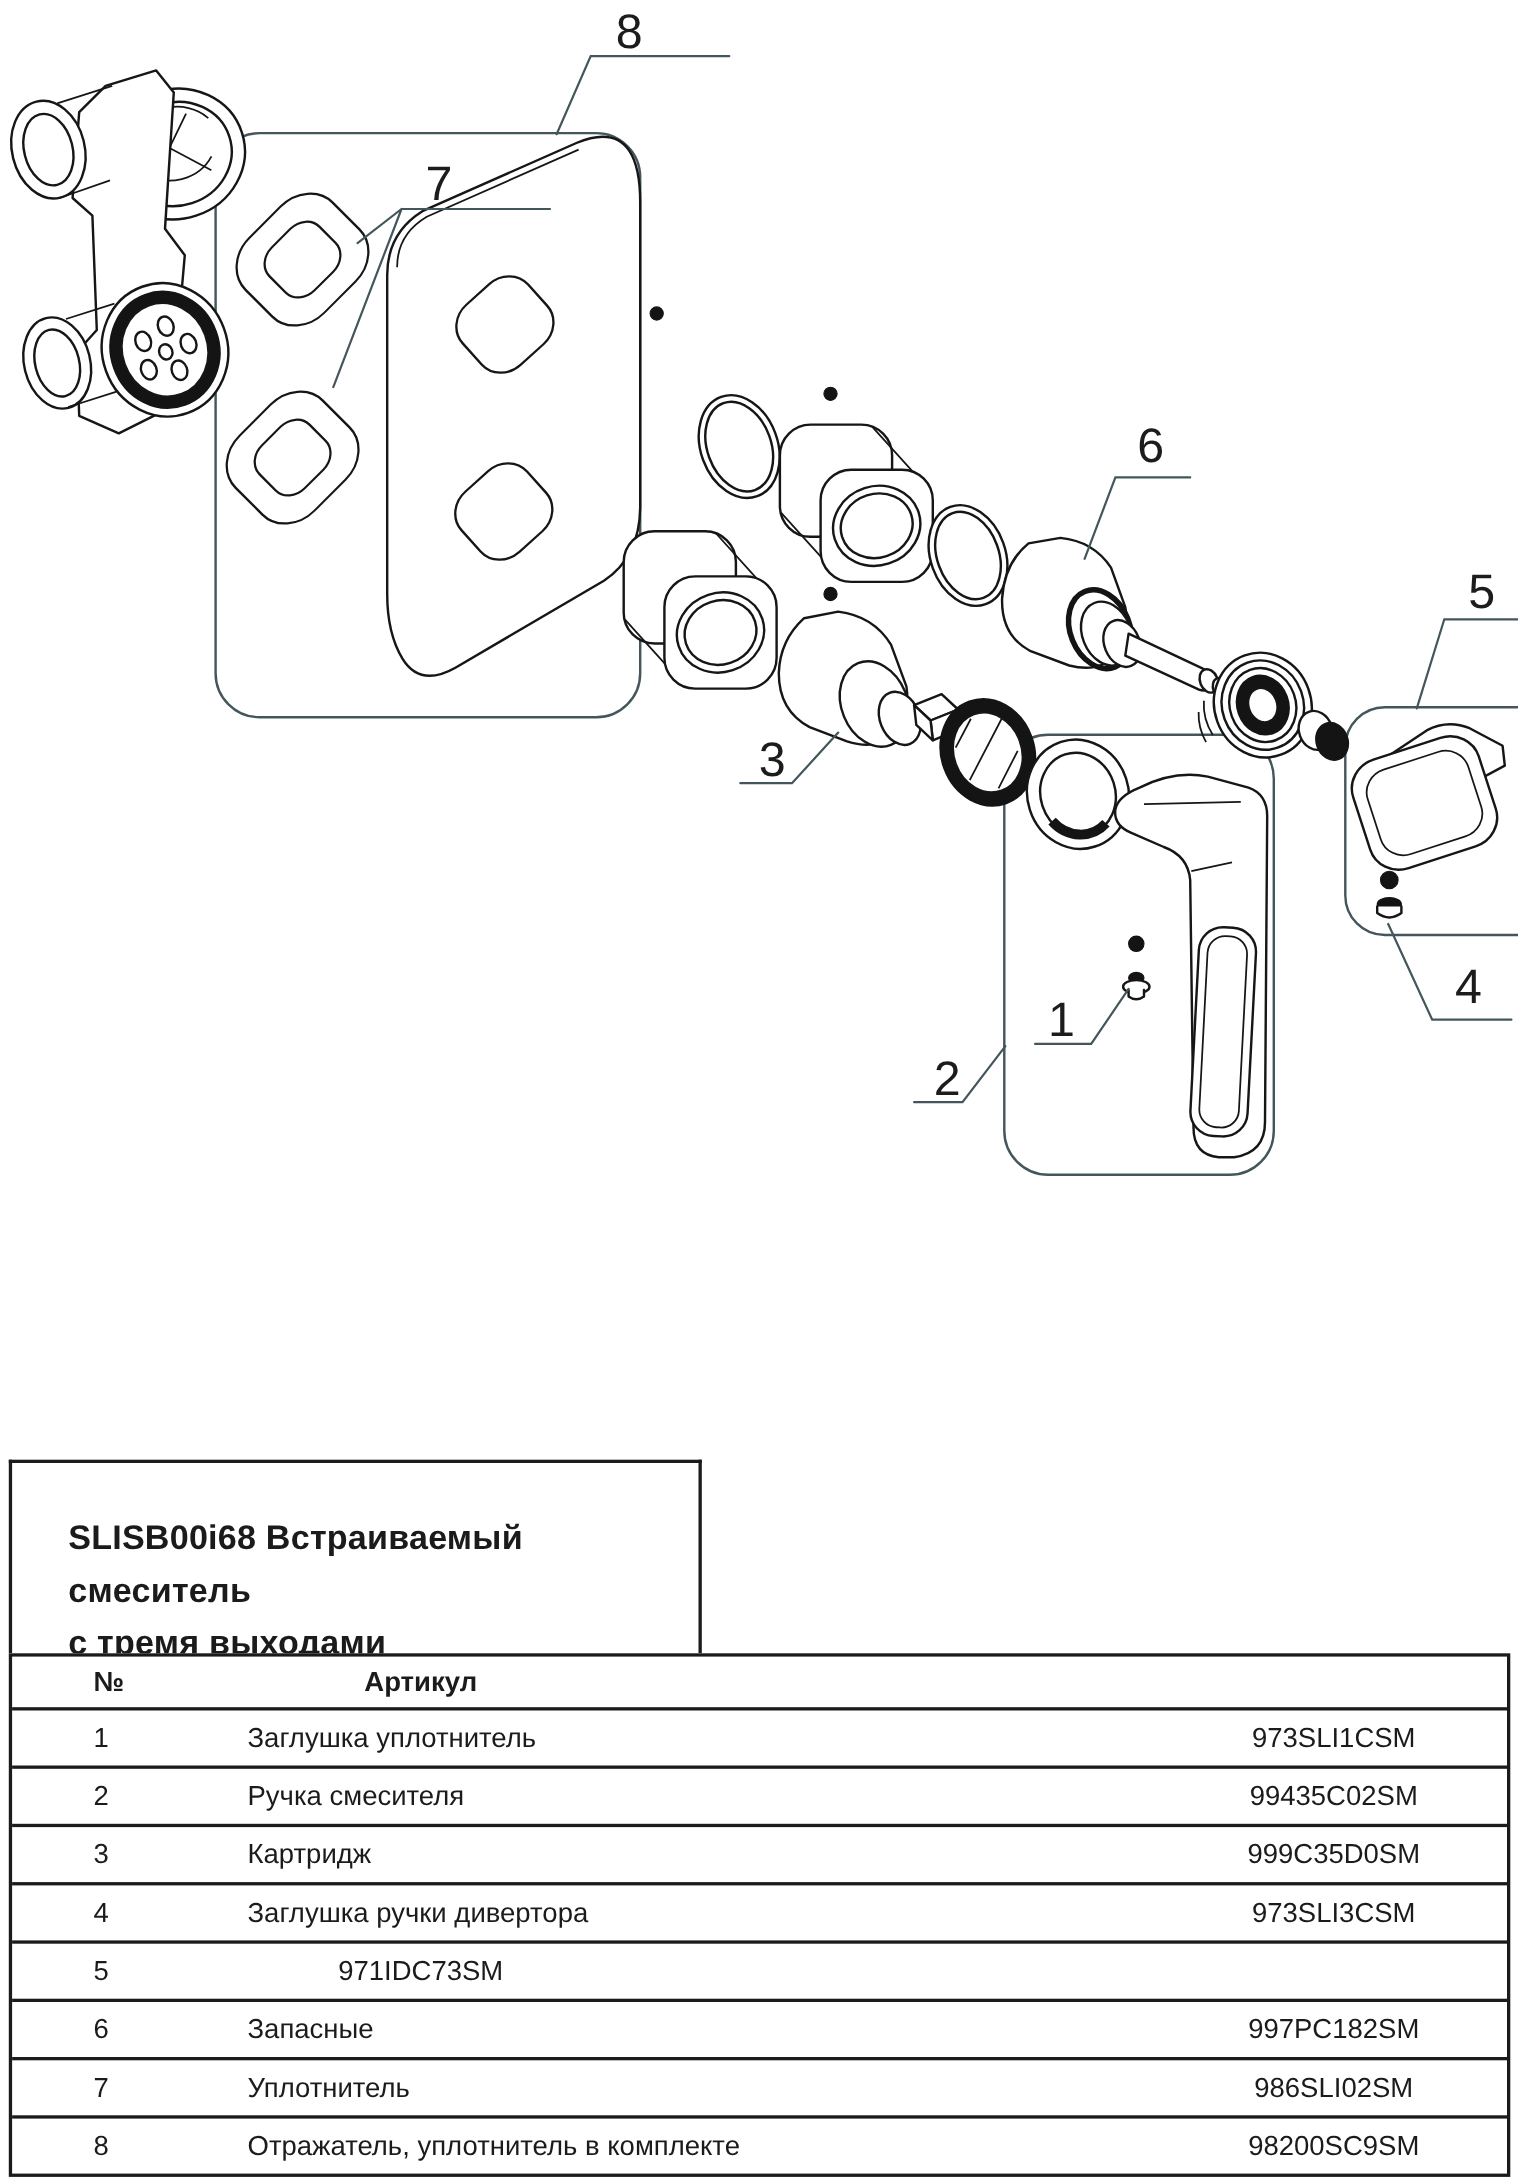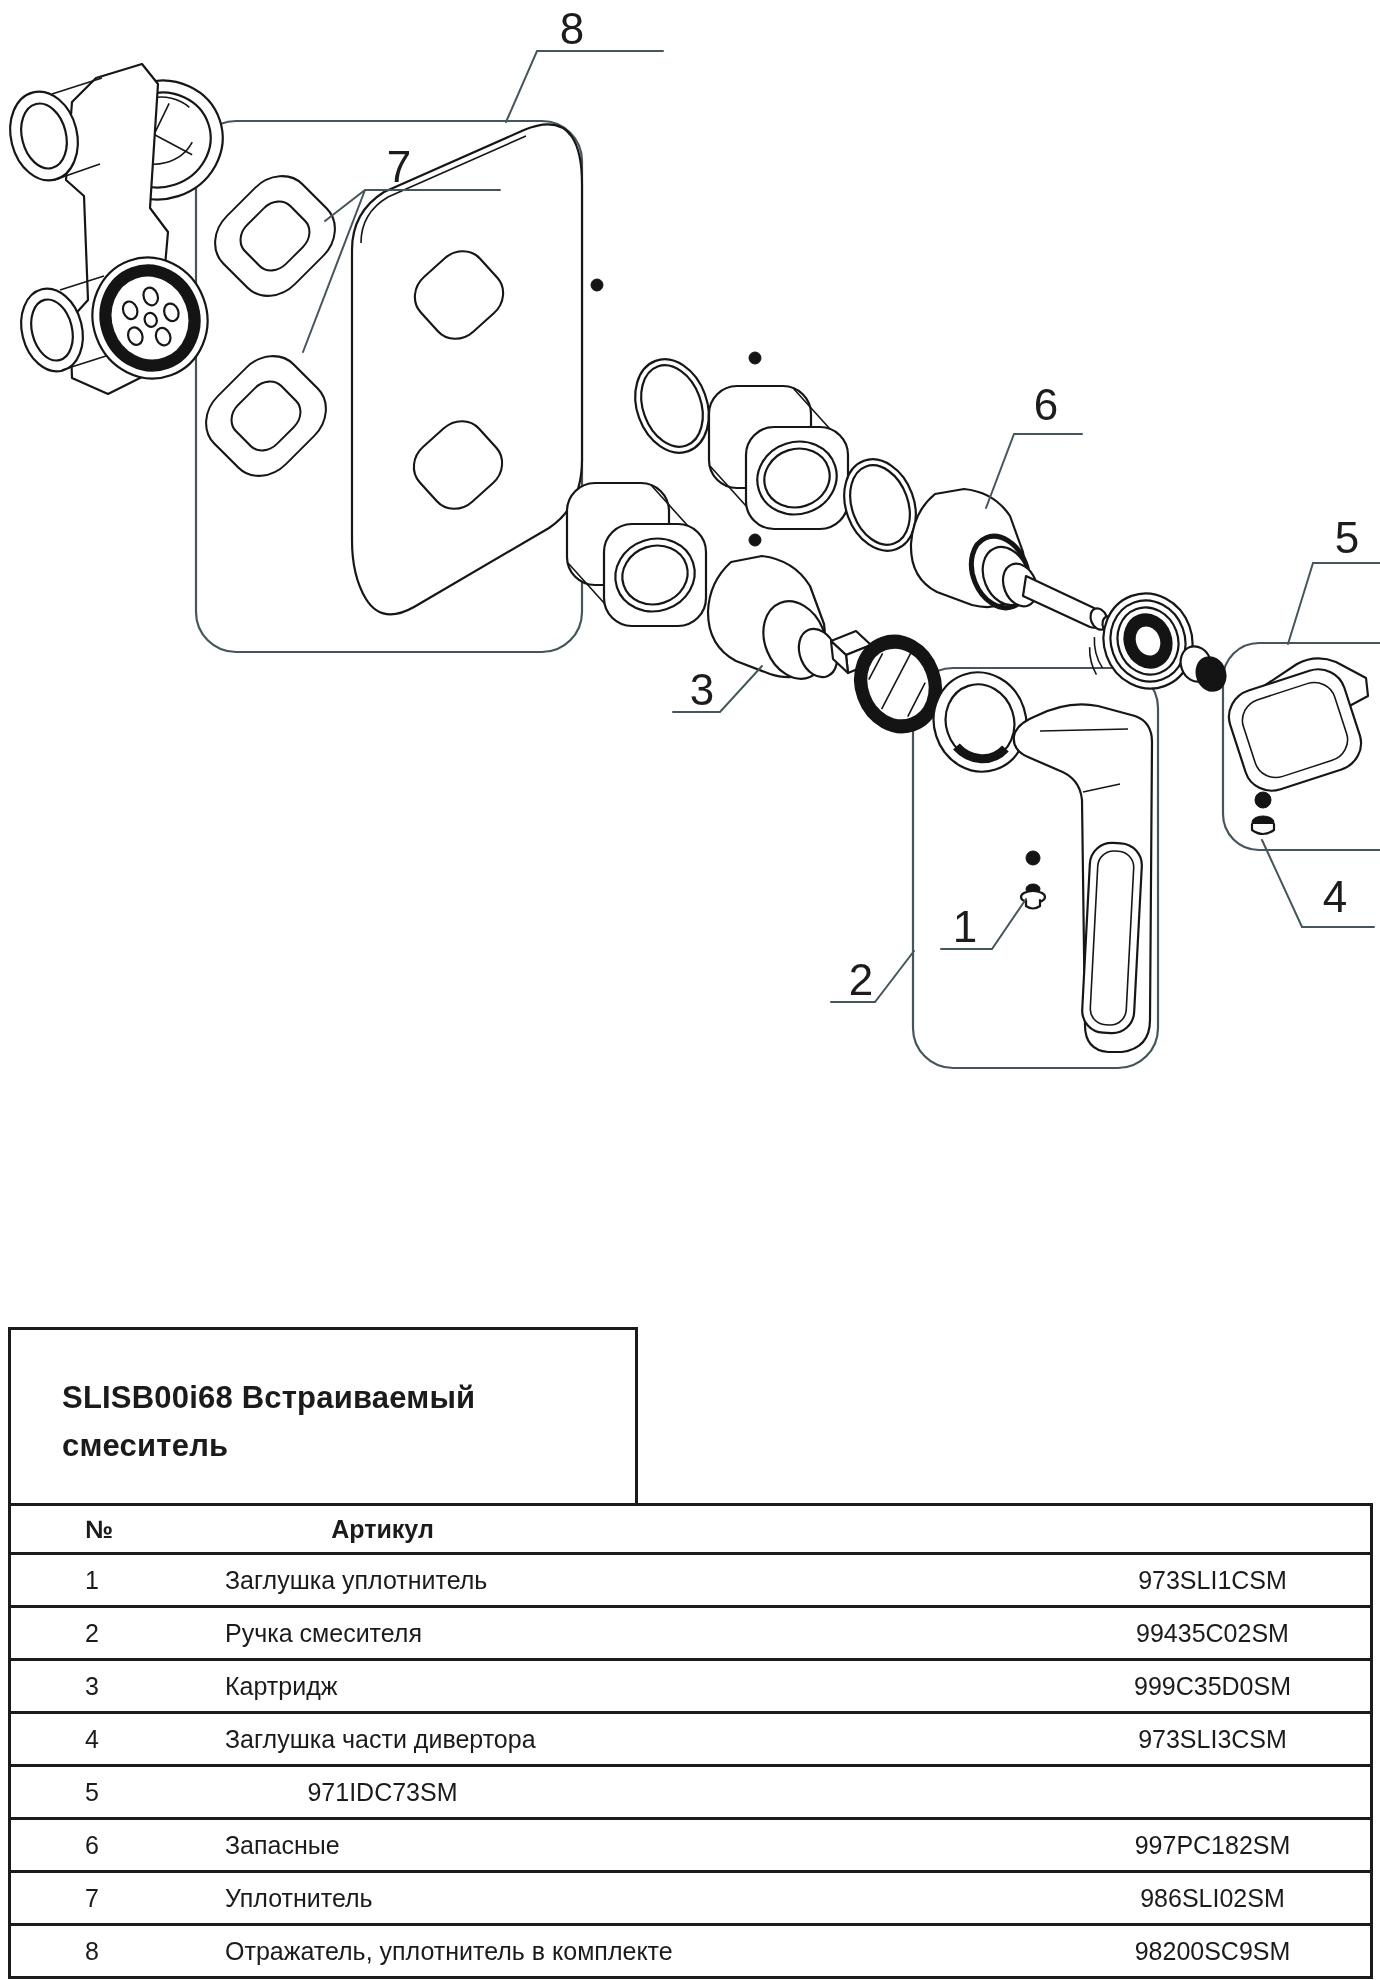--- a/index.html
+++ b/index.html
@@ -203,20 +203,21 @@
   <text class="callout" x="702" y="705" text-anchor="middle">3</text>
   <text class="callout" x="1335" y="912" text-anchor="middle">4</text>
   <text class="callout" x="1347" y="553" text-anchor="middle">5</text>
   <text class="callout" x="1046" y="420" text-anchor="middle">6</text>
   <text class="callout" x="399" y="182" text-anchor="middle">7</text>
   <text class="callout" x="572" y="44" text-anchor="middle">8</text>
 </svg>
 
 <div class="title-box">
   <div class="tline">SLISB00i68 Встраиваемый смеситель</div>
+  <div class="tline">с тремя выходами</div>
 </div>
 
 <div class="parts-table">
   <div class="trow head">
     <span class="c-no">№</span>
     <span class="c-art">Артикул</span>
   </div>
   <div id="rows">
       <div class="trow">
         <span class="c-no">1</span>
@@ -228,21 +229,21 @@
         <span class="c-name">Ручка смесителя</span>
         <span class="c-art">99435C02SM</span>
       </div>
       <div class="trow">
         <span class="c-no">3</span>
         <span class="c-name">Картридж</span>
         <span class="c-art">999C35D0SM</span>
       </div>
       <div class="trow">
         <span class="c-no">4</span>
-        <span class="c-name">Заглушка части дивертора</span>
+        <span class="c-name">Заглушка ручки дивертора</span>
         <span class="c-art">973SLI3CSM</span>
       </div>
       <div class="trow">
         <span class="c-no">5</span>
         <span class="c-art">971IDC73SM</span>
       </div>
       <div class="trow">
         <span class="c-no">6</span>
         <span class="c-name">Запасные</span>
         <span class="c-art">997PC182SM</span>

